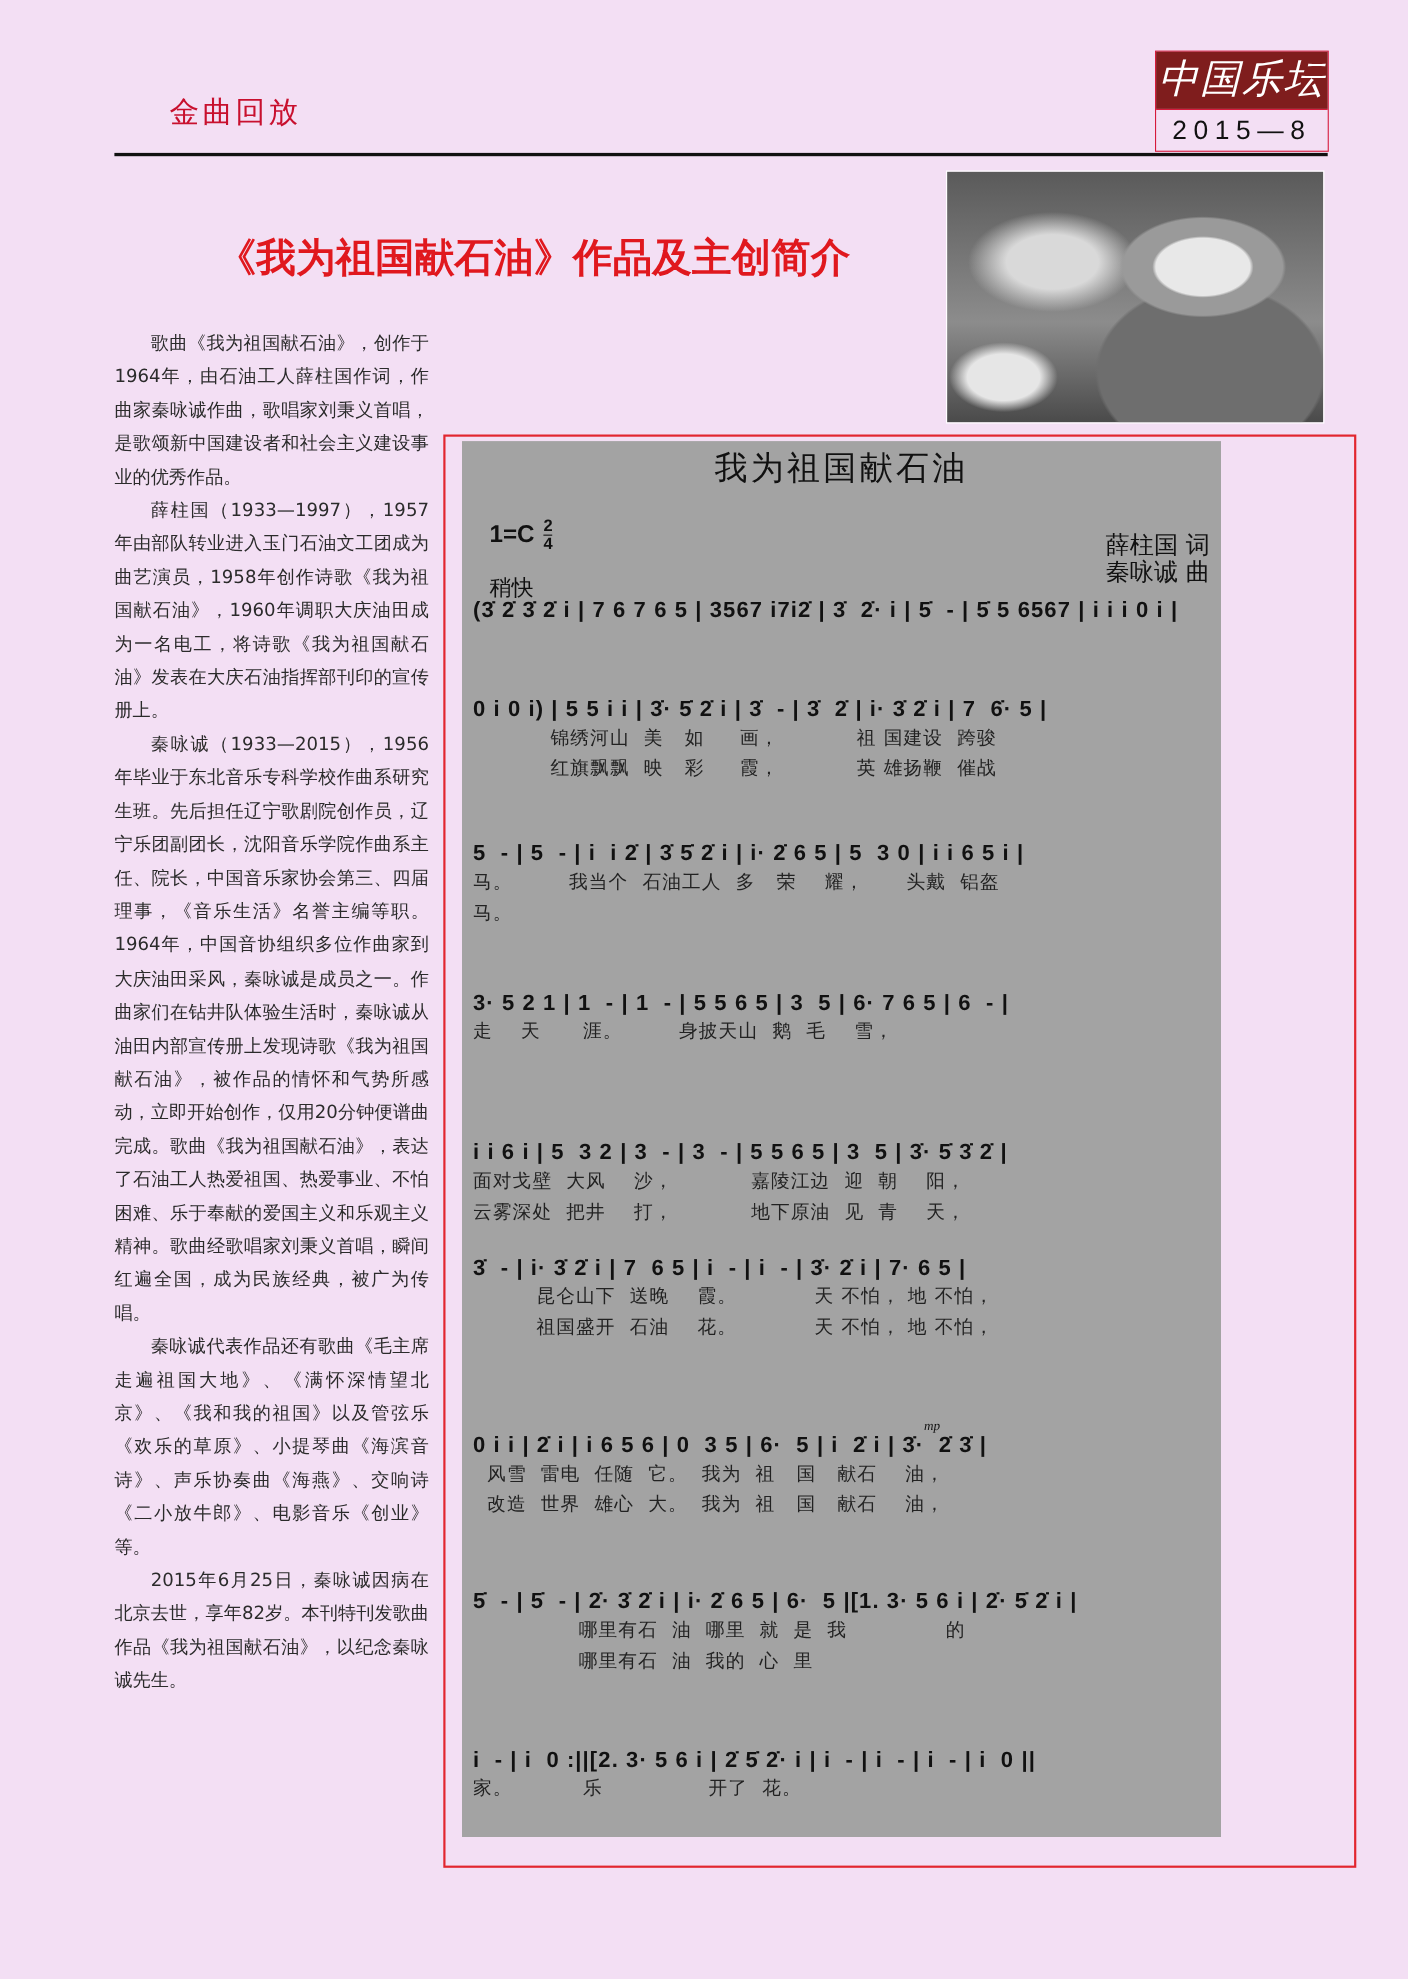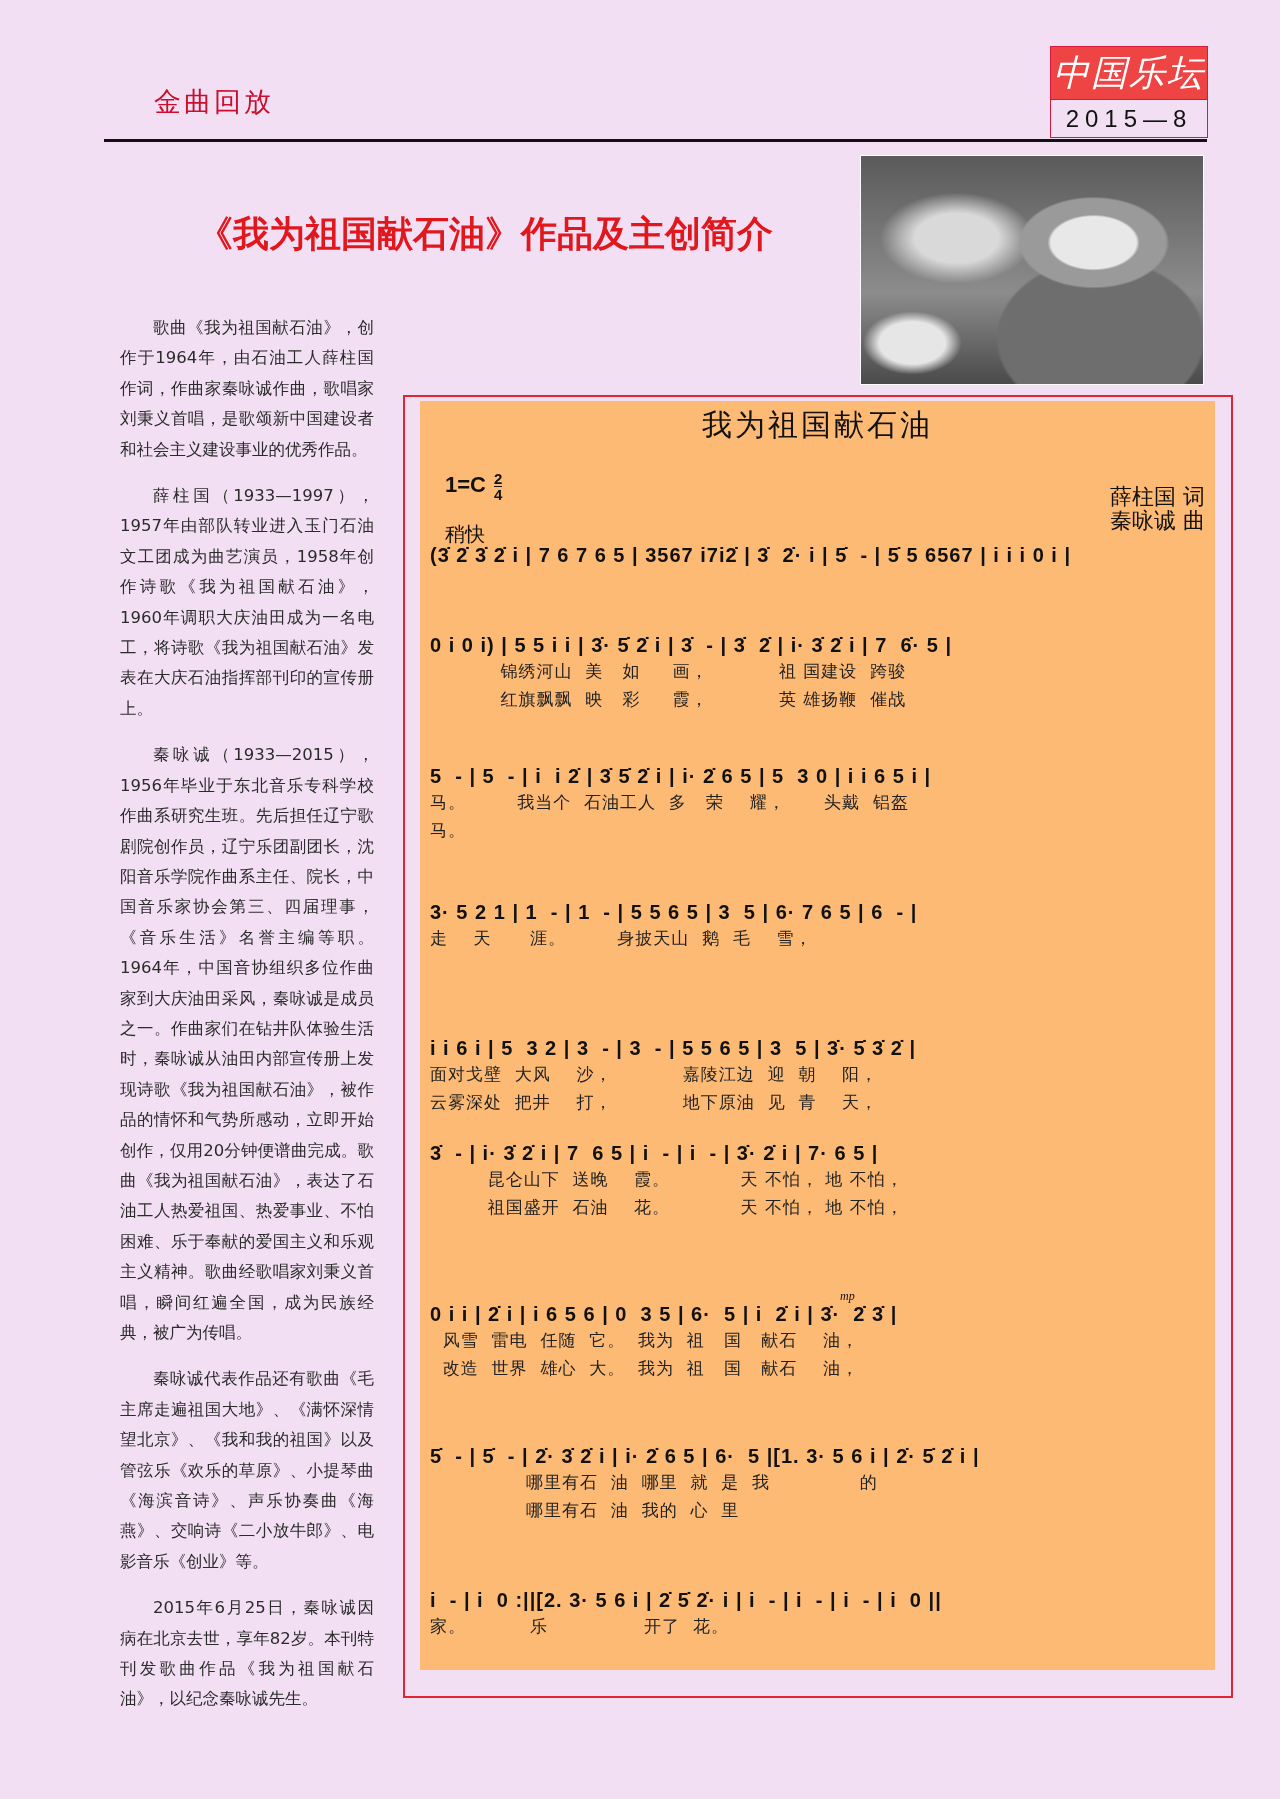--- a/index.html
+++ b/index.html
@@ -12,21 +12,21 @@
   .abs { position:absolute; }
   .section-label {
     left:110px; top:84px; font-size:27px; letter-spacing:3px;
     color:#c8102e; font-family:"DejaVu Serif","Liberation Serif",serif;margin-left:44px;
   }
   .logo-box {
     left:1050px; top:46px; width:156px; height:90px;
     border:1px solid #d61a3c; background:#f3dff4;
   }
   .logo-top {
-    height:52px; background:#ef4444; color:#fff;
+    height:52px; background:#7f1d1d; color:#fff;
     font-family:"DejaVu Serif","Liberation Serif",serif; font-style:italic;
     font-size:36px; line-height:52px; text-align:center; letter-spacing:2px;
   }
   .logo-issue {
     height:37px; line-height:37px; text-align:center; color:#111;
     font-family:Liberation Sans, sans-serif; font-size:24px; letter-spacing:6px;
     border-top:1px solid #d61a3c;
   }
   .rule { left:104px; top:139px; width:1103px; height:3px; background:#111; }
   .photo {
@@ -40,27 +40,27 @@
   }
   .main-title {
     left:190px; top:210px; width:590px; text-align:center;
     font-size:36px; font-weight:bold; color:#e0181e;
     font-family:"DejaVu Serif","Liberation Serif",serif;
   }
   .bio {
     left:104px; top:297px; width:286px;
     font-size:16.5px; line-height:30.4px; color:#2b2b2b; text-align:justify;
   }
-  .bio p { margin:16px; text-indent:2em; }
+  .bio p { margin:0; text-indent:2em; }
   .score-frame {
     left:403px; top:395px; width:830px; height:1303px;
     border:2px solid #e2262f; box-sizing:border-box;
   }
   .score-sheet {
-    left:420px; top:401px; width:795px; height:1269px; background:#fdba74;
+    left:420px; top:401px; width:690px; height:1269px; background:#a3a3a3;
     font-family:"Liberation Sans","DejaVu Sans",sans-serif; color:#111;
   }
   .score-title {
     position:absolute; left:0; right:0; top:4px; text-align:center;
     font-family:"DejaVu Serif","Liberation Serif",serif; font-size:30px; letter-spacing:3px;
   }
   .key-sig { position:absolute; left:25px; top:70px; font-size:22px; font-weight:bold; }
   .key-sig .frac { display:inline-block; vertical-align:middle; text-align:center; font-size:15px; line-height:15px; margin-left:2px; }
   .key-sig .frac span { display:block; }
   .key-sig .frac .num { border-bottom:1.5px solid #111; }

